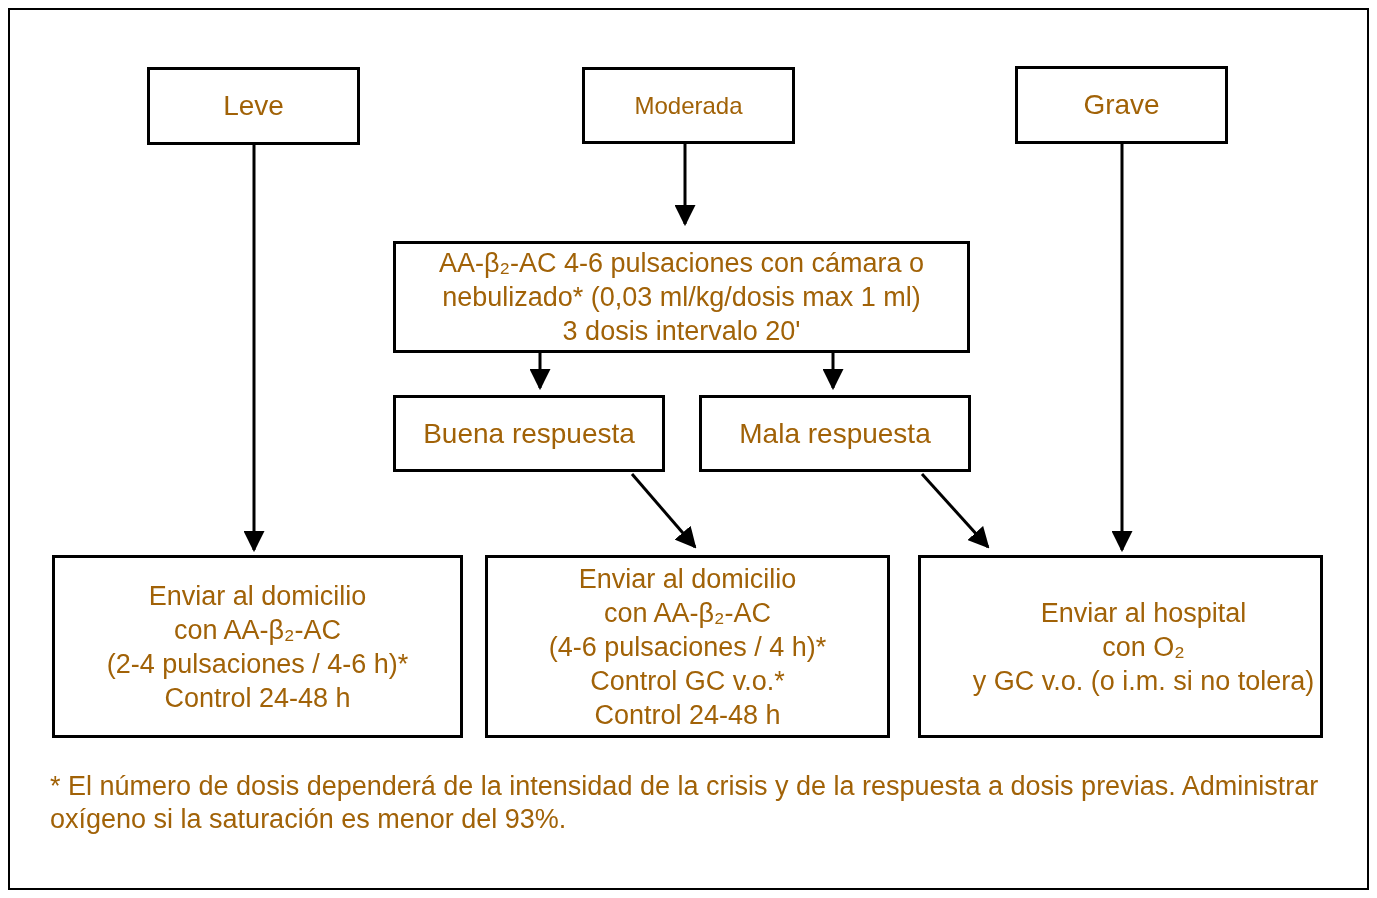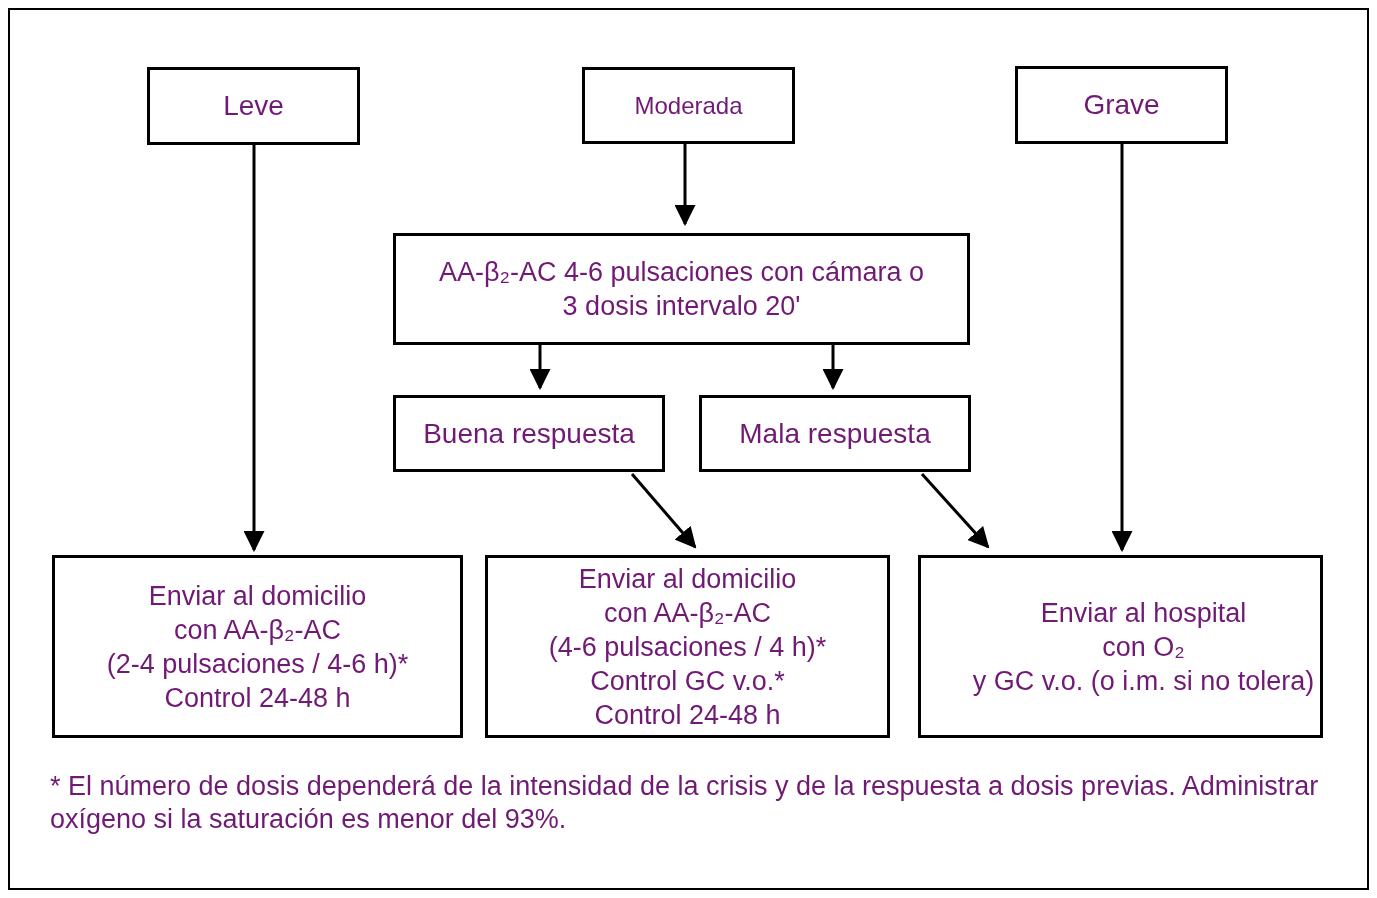--- a/index.html
+++ b/index.html
@@ -1,21 +1,21 @@
 <!DOCTYPE html>
 <html><head>
 <meta charset="utf-8">
 <style>
   html,body{margin:0;padding:0;background:#ffffff;}
   .page{
     position:relative;
     width:1377px;height:898px;
     background:#ffffff;
     font-family:"Liberation Sans","DejaVu Sans",sans-serif;
-    color:#701a75;
+    color:#a16207;
     overflow:hidden;
   }
   .outer-border{
     position:absolute;
     left:8px;top:8px;right:8px;bottom:8px;
     border:2px solid #000000;
     pointer-events:none;
   }
   svg.connectors{
     position:absolute;left:0;top:0;width:1377px;height:898px;
@@ -30,21 +30,21 @@
     align-items:center;
     justify-content:center;
     text-align:center;
     font-size:27px;
     line-height:34px;
   }
   .node .line{display:block;}
   .n-leve     {left:147px;top:67px;width:213px;height:78px;font-size:28px;}
   .n-moderada {left:582px;top:67px;width:213px;height:77px;font-size:24px;}
   .n-grave    {left:1015px;top:66px;width:213px;height:78px;font-size:28px;}
-  .n-aa       {left:393px;top:233px;width:577px;height:112px;}
+  .n-aa       {left:393px;top:241px;width:577px;height:112px;}
   .n-buena    {left:393px;top:395px;width:272px;height:77px;font-size:28px;}
   .n-mala     {left:699px;top:395px;width:272px;height:77px;font-size:28px;}
   .n-homemild {left:52px;top:555px;width:411px;height:183px;}
   .n-homemod  {left:485px;top:555px;width:405px;height:183px;}
   .n-hospital {left:918px;top:555px;width:405px;height:183px;padding-left:46px;}
   .footnote{
     position:absolute;
     left:50px;top:770px;
     width:1300px;
     font-size:27px;
@@ -81,20 +81,21 @@
   <div class="node n-moderada">
     <span class="line">Moderada</span>
   </div>
 
   <div class="node n-grave">
     <span class="line">Grave</span>
   </div>
 
   <div class="node n-aa">
     <span class="line">AA-β₂-AC 4-6 pulsaciones con cámara o</span>
+    <span class="line">nebulizado* (0,03 ml/kg/dosis max 1 ml)</span>
     <span class="line">3 dosis intervalo 20'</span>
   </div>
 
   <div class="node n-mala">
     <span class="line">Mala respuesta</span>
   </div>
 
   <div class="node n-buena">
     <span class="line">Buena respuesta</span>
   </div>

